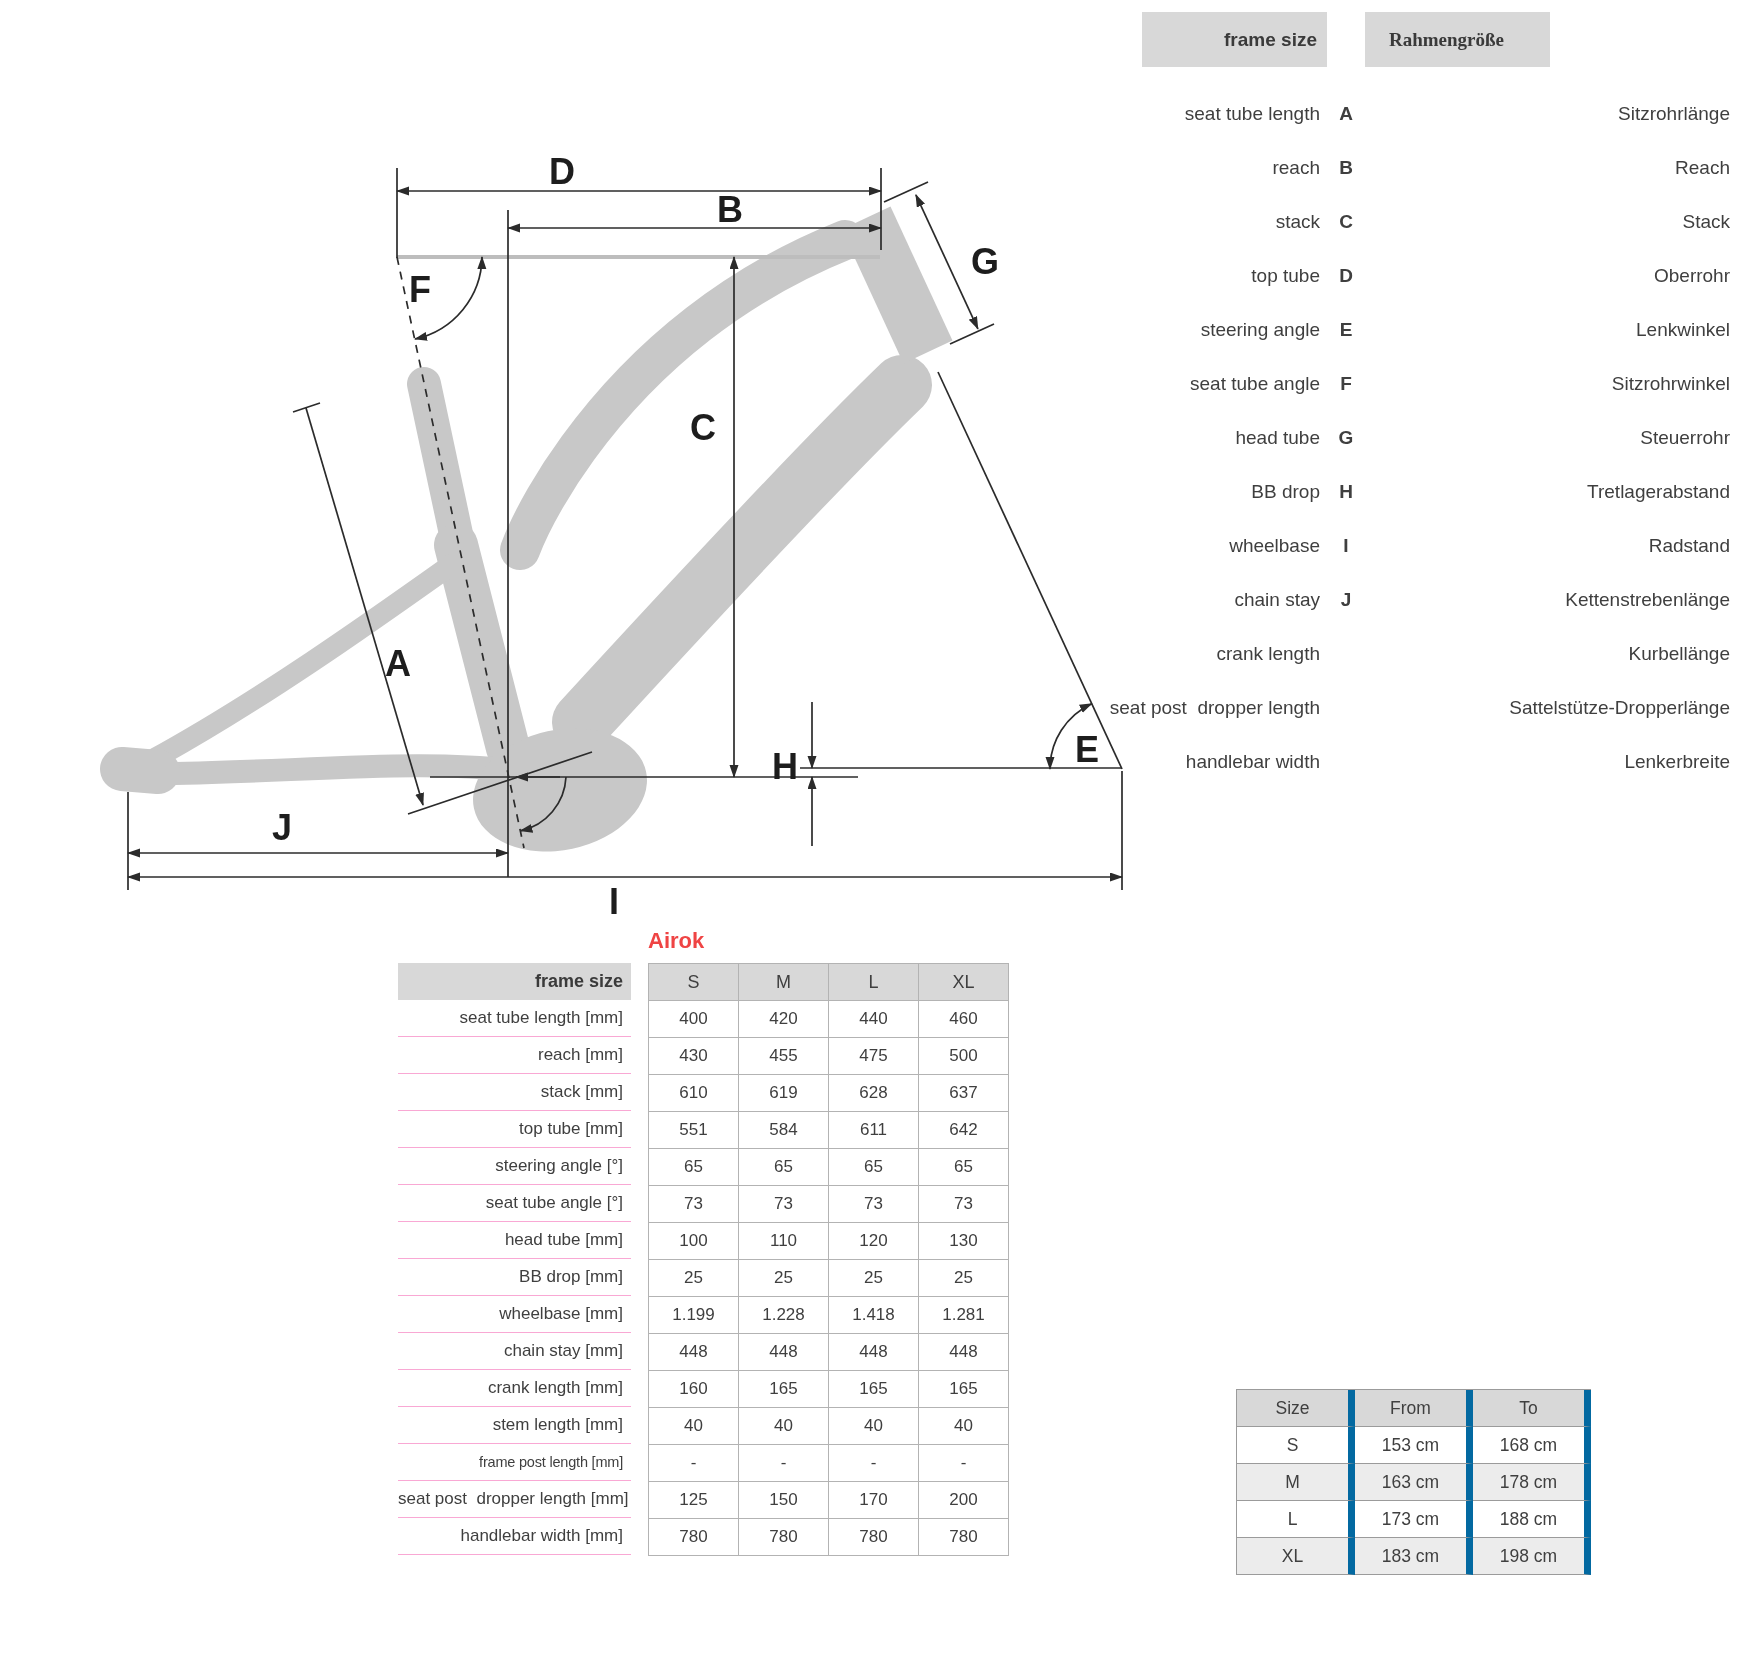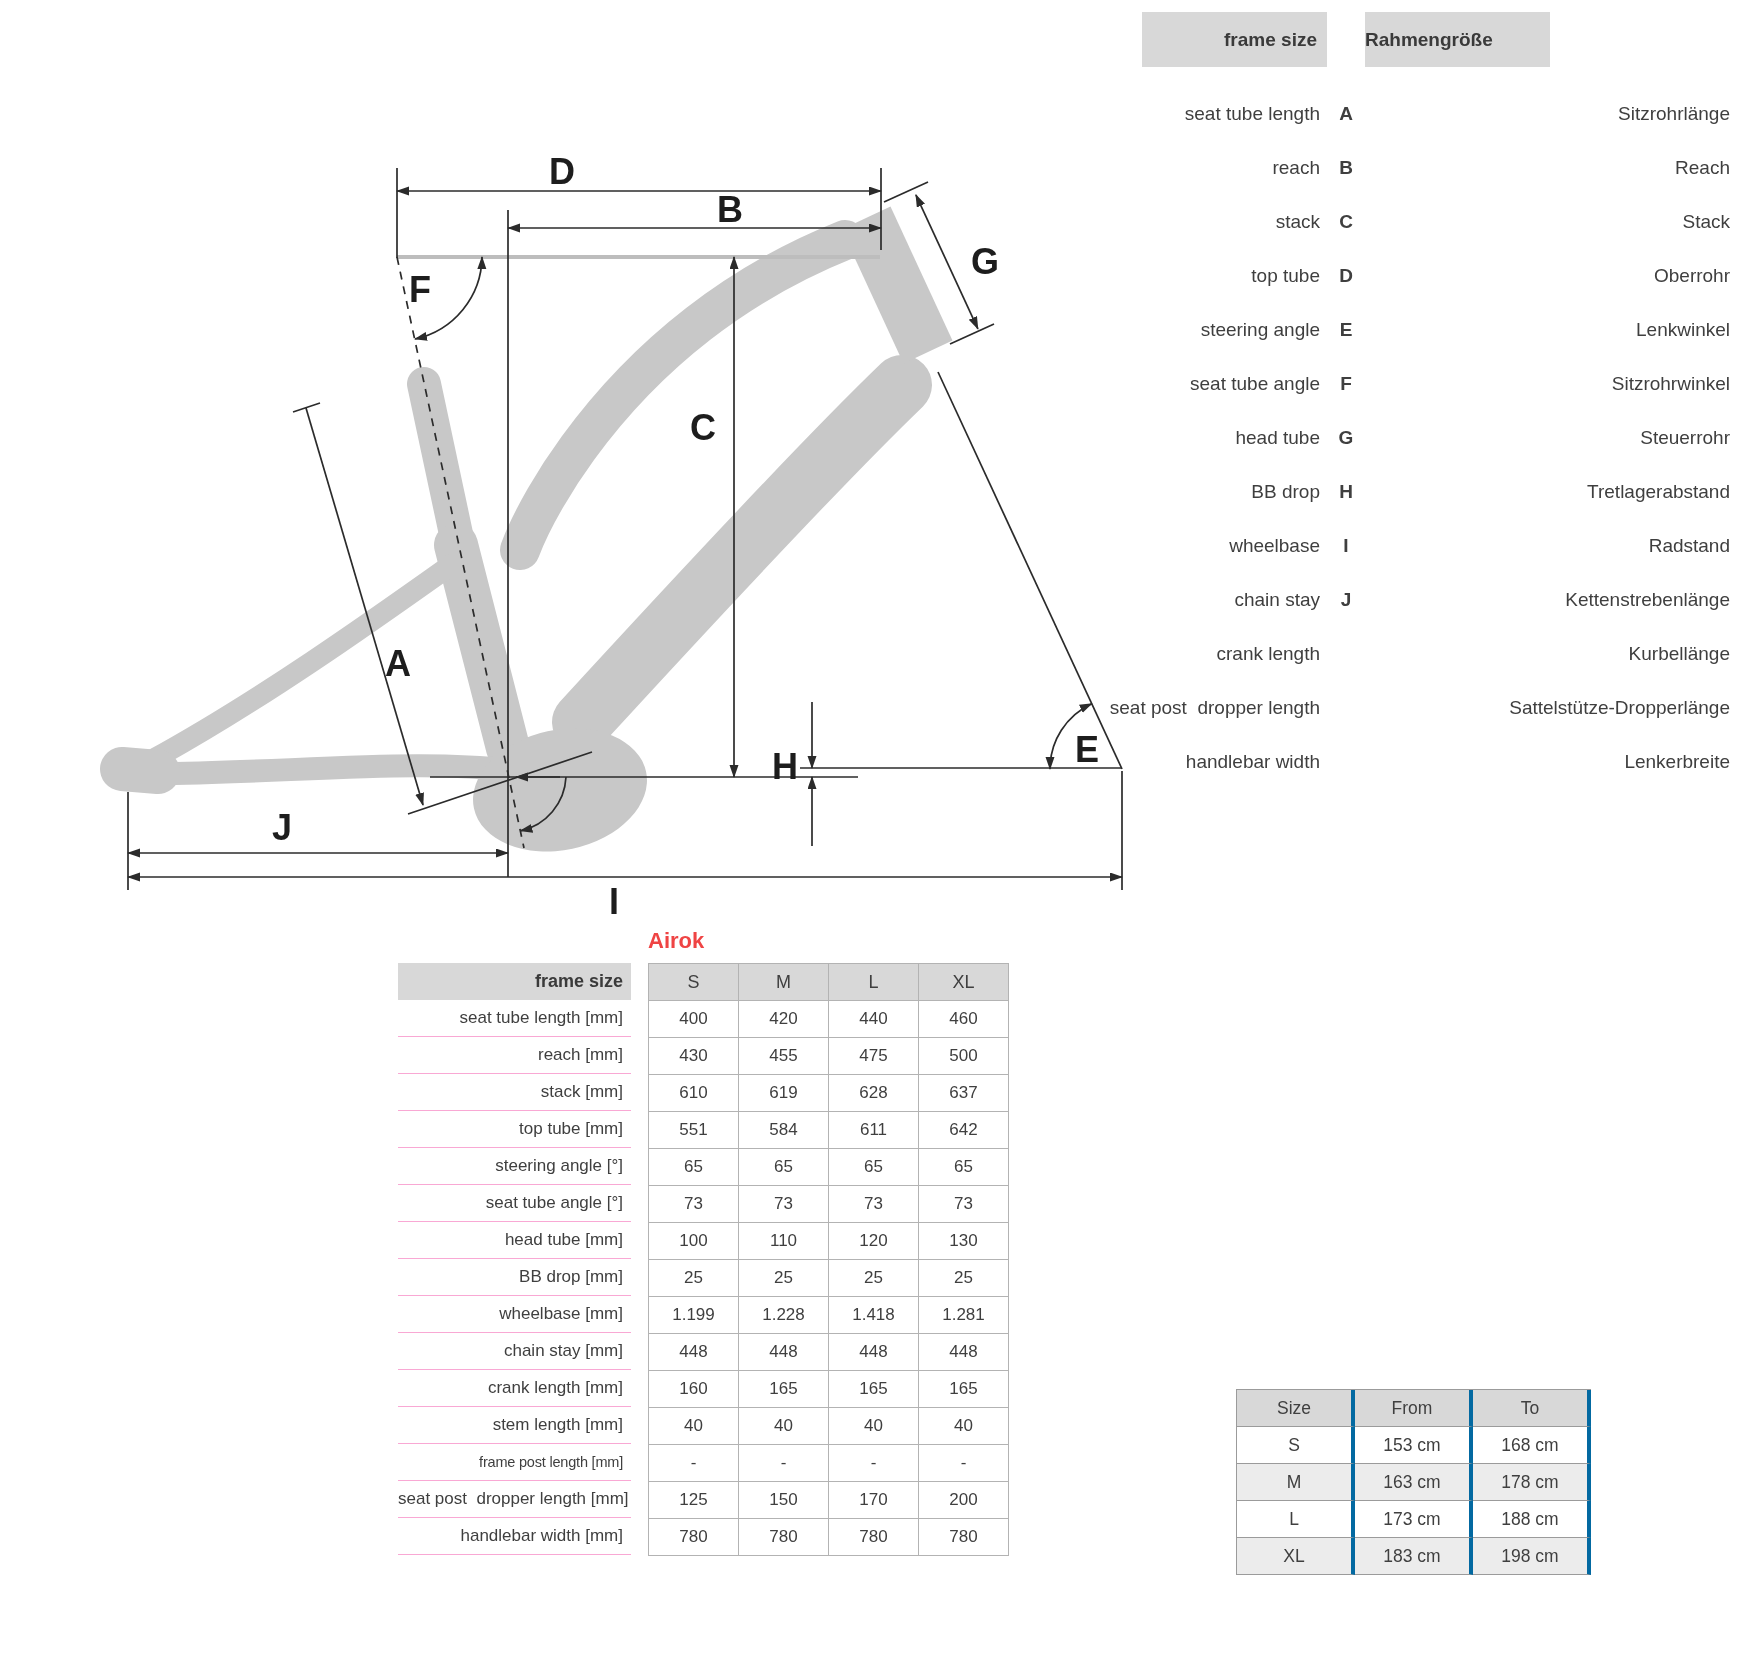--- a/index.html
+++ b/index.html
@@ -12,21 +12,21 @@
   
   #diagram{left:0;top:0;}
   .dim-label{font-weight:bold;font-size:36px;fill:#1d1d1d;font-family:"Liberation Sans",sans-serif;}
 
   
   .legend-headbox{
     height:55px;background:#d8d8d8;display:flex;align-items:center;
     font-weight:bold;font-size:19px;color:#3a3a3a;box-sizing:border-box;
   }
   #legend-head-en{left:1142px;top:12px;width:185px;justify-content:flex-end;padding-right:10px;}
-  #legend-head-de{left:1365px;top:12px;width:185px;justify-content:flex-start;padding-left:0;}
+  #legend-head-de{left:1365px;top:12px;width:185px;justify-content:flex-start;padding-left:24px;font-family:Liberation Serif, serif;}
   #legend-list{left:1050px;top:87px;width:680px;}
   .legend-row{display:flex;height:54px;align-items:center;font-size:19px;}
   .legend-en{width:270px;text-align:right;white-space:pre;}
   .legend-letter{width:52px;text-align:center;font-weight:bold;}
   .legend-de{flex:1;text-align:right;}
 
   
   #geo-title{left:648px;top:928px;font-size:22px;font-weight:bold;color:#ef4444;}
   #geo-labels{left:398px;top:963px;width:233px;}
   .geo-head{
@@ -45,21 +45,21 @@
   .geo-cell{
     border-right:1px solid #b3b3b3;border-bottom:1px solid #b3b3b3;
     display:flex;align-items:center;justify-content:center;font-size:17px;background:#fff;
   }
   .geo-col{background:#d8d8d8;font-size:18px;}
 
   
   #size-table{left:1236px;top:1389px;border-top:1px solid #9b9b9b;border-left:1px solid #9b9b9b;}
   .size-row{display:grid;grid-template-columns:118px 118px 118px;height:37px;}
   .size-cell{
-    border-right:4px solid #0369a1;border-bottom:1px solid #9b9b9b;
+    border-right:7px solid #0369a1;border-bottom:1px solid #9b9b9b;
     display:flex;align-items:center;justify-content:center;font-size:17.5px;
   }
   .size-head .size-cell{background:#d8d8d8;}
   #size-rows .size-row:nth-of-type(odd) .size-cell{background:#ffffff;}
   #size-rows .size-row:nth-of-type(even) .size-cell{background:#ececec;}
 </style>
 </head>
 <body>
 
 <svg id="diagram" class="abs" width="1140" height="930" viewBox="0 0 1140 930">

